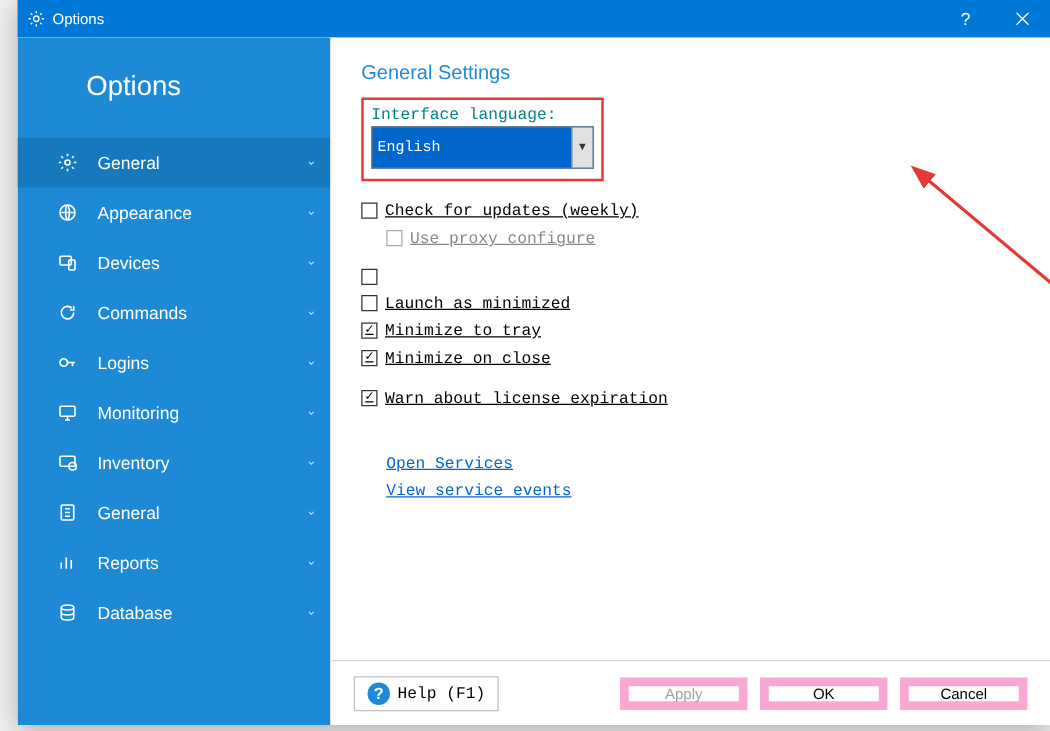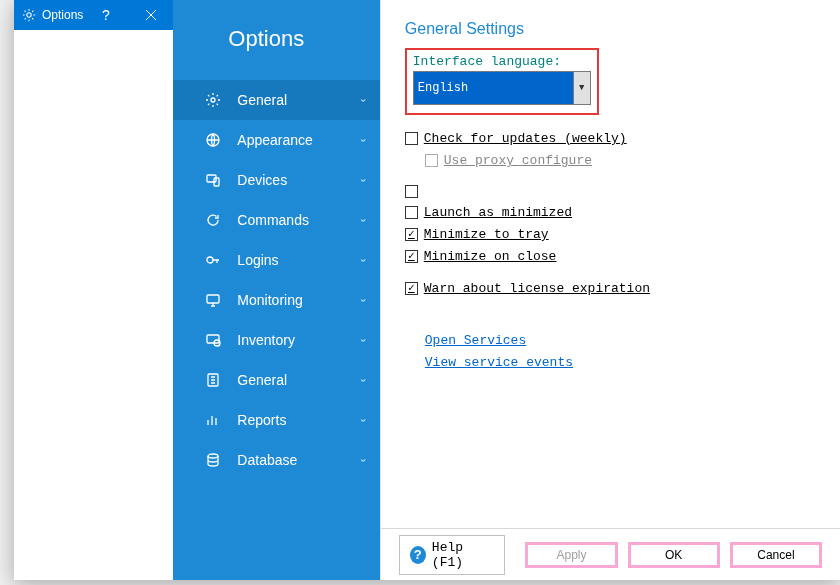--- a/index.html
+++ b/index.html
@@ -1,18 +1,18 @@
 <!DOCTYPE html>
 <html><head>
   <meta charset="utf-8">
   <style>
     * { margin: 0; padding: 0; box-sizing: border-box; }
     body { font-family: "Segoe UI", Arial, sans-serif; font-size: 13px; background: #f0f0f0; width: 840px; height: 585px; overflow: hidden; position: relative; }
     
-    .window { position: absolute; left: 14px; top: 0; width: 826px; height: 580px; background: #fff; box-shadow: 0 4px 20px rgba(0,0,0,0.3); display: flex; }
+    .window { position: absolute; left: 14px; top: 0; width: 826px; height: 580px; background: #fff; box-shadow: 0 4px 20px rgba(0,0,0,0.3); display: flex; flex-direction: column; }
     
     .titlebar { height: 30px; background: #0078d7; color: #fff; display: flex; align-items: center; padding: 0 0 0 8px; }
     .titlebar .icon { margin-right: 6px; display: flex; align-items: center; }
     .titlebar .title { flex: 1; font-size: 12px; }
     .titlebar .controls { display: flex; }
     .titlebar .ctrl { width: 45px; height: 30px; display: flex; align-items: center; justify-content: center; font-size: 14px; cursor: pointer; }
     
     .body { flex: 1; display: flex; overflow: hidden; }
     
     .sidebar { width: 250px; background: #1e8ad6; color: #fff; display: flex; flex-direction: column; padding-top: 8px; }
@@ -40,21 +40,21 @@
     .gap { height: 10px; }
     
     .link-row { font-family: "Courier New", monospace; font-size: 13px; color: #0066cc; text-decoration: underline; margin-left: 20px; margin-bottom: 7px; cursor: pointer; }
     
     .arrow-svg { position: absolute; left: 460px; top: 100px; pointer-events: none; }
     
     .footer { height: 52px; border-top: 1px solid #d8d8d8; display: flex; align-items: center; padding: 0 18px; gap: 10px; }
     .help-btn { display: flex; align-items: center; border: 1px solid #c0c0c0; padding: 4px 10px; font-family: "Courier New", monospace; font-size: 13px; cursor: pointer; background: #fff; }
     .help-btn .qicon { width: 18px; height: 18px; border-radius: 50%; background: #1e8ad6; color: #fff; display: flex; align-items: center; justify-content: center; font-size: 13px; margin-right: 6px; font-family: Arial; font-weight: bold; }
     .spacer { flex: 1; }
-    .btn { width: 102px; height: 26px; border: 3px solid #f9a8d4; background: #fff; font-size: 12px; cursor: pointer; display: flex; align-items: center; justify-content: center; }
+    .btn { width: 102px; height: 26px; border: 7px solid #f9a8d4; background: #fff; font-size: 12px; cursor: pointer; display: flex; align-items: center; justify-content: center; }
     .btn.disabled { color: #a0a0a0; cursor: default; }
   </style>
 </head>
 <body>
 
 <div class="window">
 
   <div class="titlebar">
     <span class="icon">
       <svg width="14" height="14" viewBox="0 0 16 16" fill="none" stroke="#fff" stroke-width="1.2">

